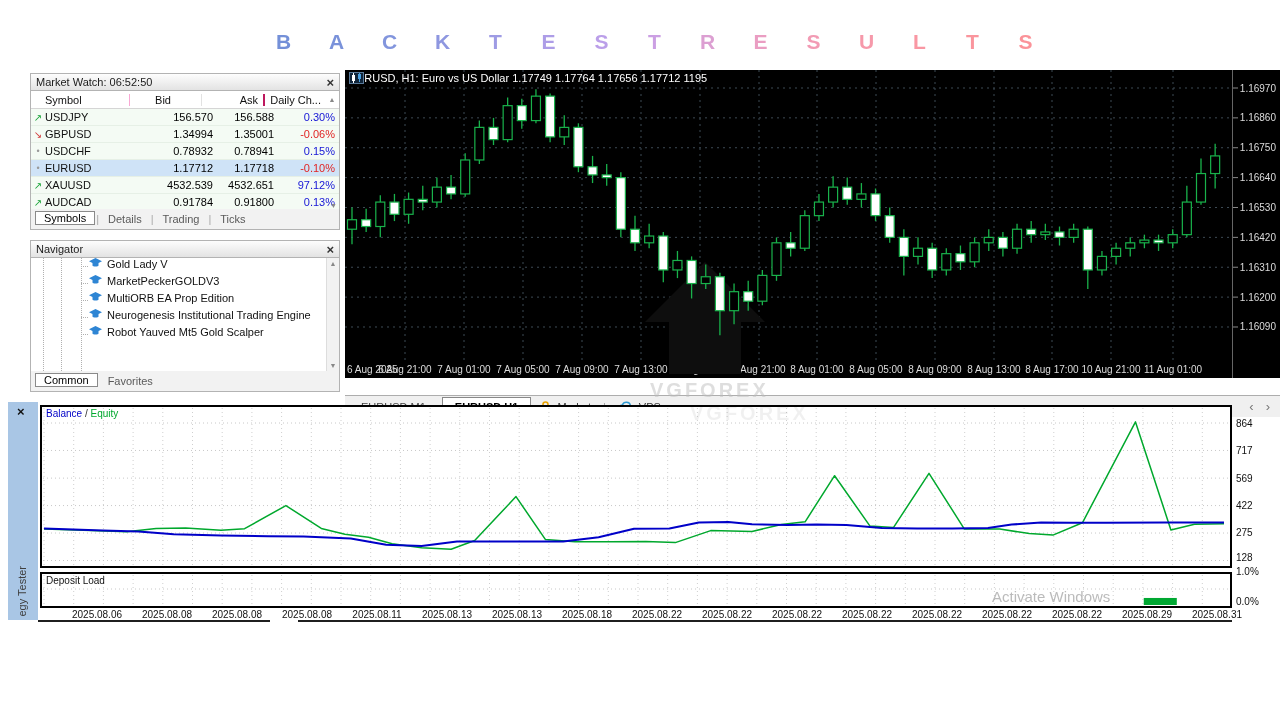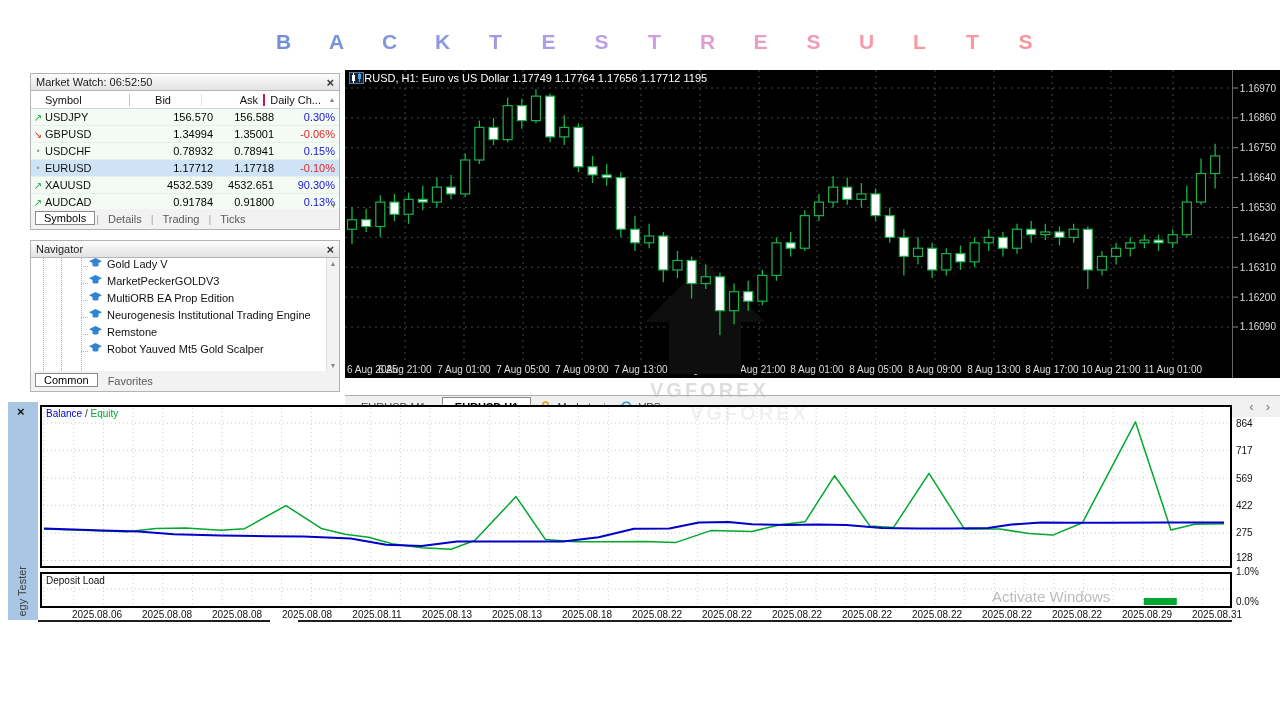--- a/index.html
+++ b/index.html
@@ -156,21 +156,21 @@
           <span class="m-sym">EURUSD</span>
           <span class="m-bid">1.17712</span>
           <span class="m-ask">1.17718</span>
           <span class="m-chg neg">-0.10%</span>
         </div>
         <div class="mrow">
           <span class="tr-i tr-up">↗</span>
           <span class="m-sym">XAUUSD</span>
           <span class="m-bid">4532.539</span>
           <span class="m-ask">4532.651</span>
-          <span class="m-chg pos">90.30%</span>
+          <span class="m-chg pos">97.12%</span>
         </div>
         <div class="mrow">
           <span class="tr-i tr-up">↗</span>
           <span class="m-sym">AUDCAD</span>
           <span class="m-bid">0.91784</span>
           <span class="m-ask">0.91800</span>
           <span class="m-chg pos">0.13%</span>
         </div>
         <span class="sb-dn">▼</span>
     </div>
@@ -215,27 +215,20 @@
             <path d="M3.5 5 v2.4 c0 1.4 6 1.4 6 0 V5 z" fill="#2e85d4"></path>
           </svg>
           <span>MultiORB EA Prop Edition</span>
         </div>
         <div class="nitem">
           <svg width="13" height="11">
             <polygon points="6.5,0 13,3.2 6.5,6.4 0,3.2" fill="#2e85d4"></polygon>
             <path d="M3.5 5 v2.4 c0 1.4 6 1.4 6 0 V5 z" fill="#2e85d4"></path>
           </svg>
           <span>Neurogenesis Institutional Trading Engine</span>
-        </div>
-        <div class="nitem">
-          <svg width="13" height="11">
-            <polygon points="6.5,0 13,3.2 6.5,6.4 0,3.2" fill="#2e85d4"></polygon>
-            <path d="M3.5 5 v2.4 c0 1.4 6 1.4 6 0 V5 z" fill="#2e85d4"></path>
-          </svg>
-          <span>Remstone</span>
         </div>
         <div class="nitem">
           <svg width="13" height="11">
             <polygon points="6.5,0 13,3.2 6.5,6.4 0,3.2" fill="#2e85d4"></polygon>
             <path d="M3.5 5 v2.4 c0 1.4 6 1.4 6 0 V5 z" fill="#2e85d4"></path>
           </svg>
           <span>Robot Yauved Mt5 Gold Scalper</span>
         </div>
         <div class="vsb">
         <span>▲</span>

